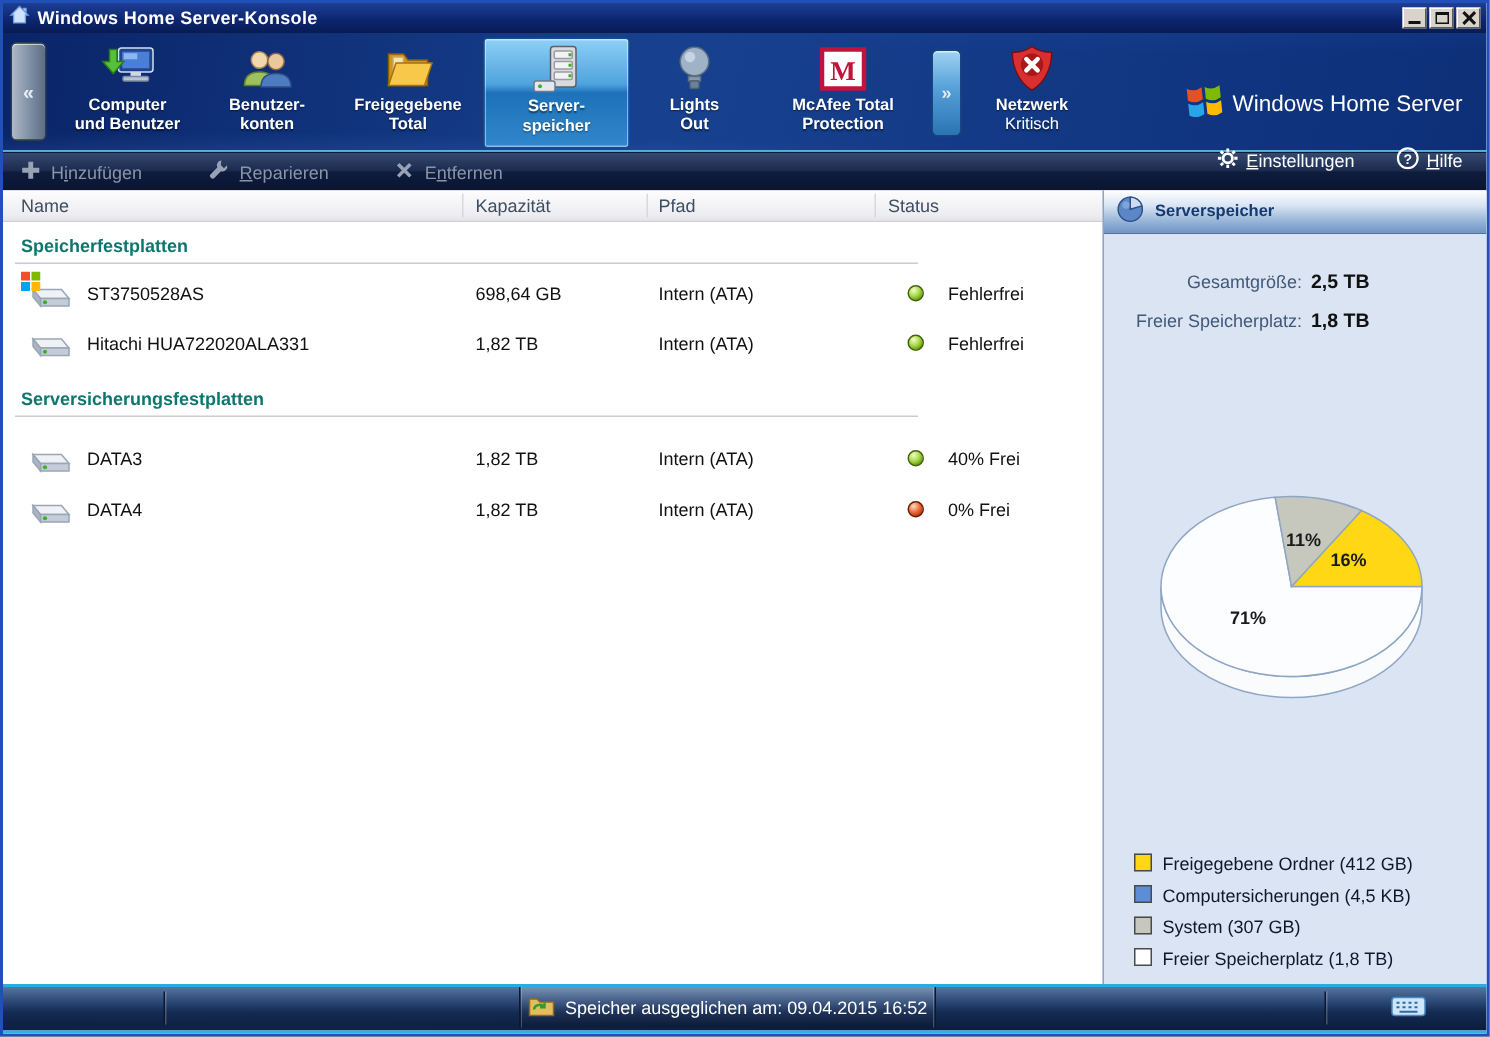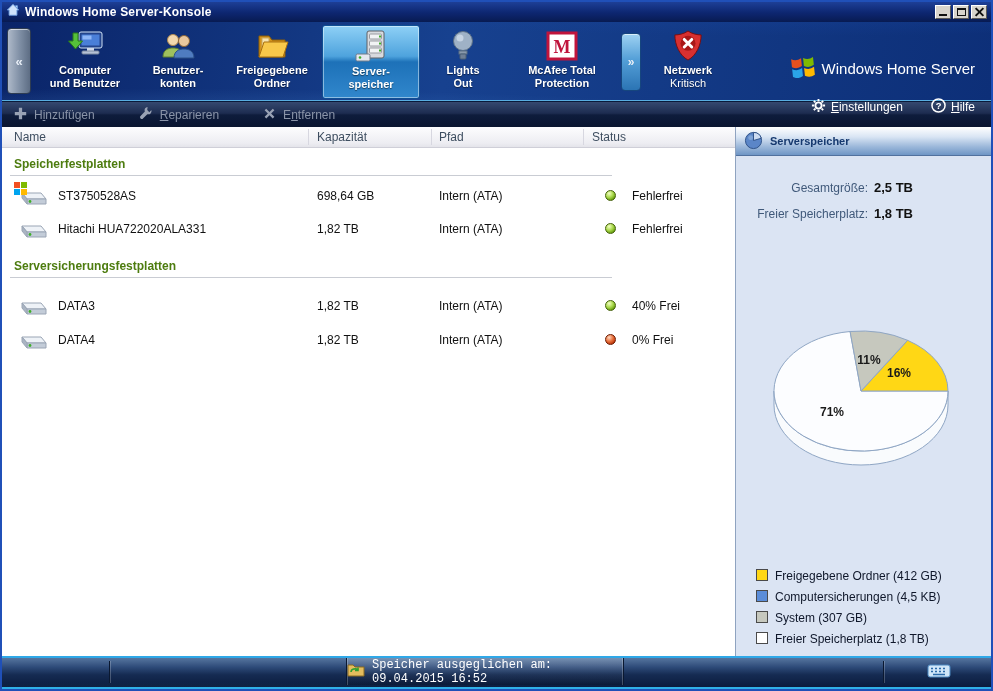--- a/index.html
+++ b/index.html
@@ -82,21 +82,21 @@
   .main { position:relative; display:flex; height:529px; background:#fff; }
   .table-area { position:relative; width:733px; }
   .thead {
     position:absolute; left:0; top:0; right:0; height:21px;
     background:linear-gradient(180deg,#fdfdfe 0%,#ededf2 80%,#e4e4ea 100%);
     border-bottom:1px solid #cfcfd8;
   }
   .thead span { position:absolute; top:3px; font-size:12px; color:#3e4e60; }
   .colsep { position:absolute; top:2px; bottom:2px; width:1px; background:#d7d7e0; }
   .section { position:absolute; left:8px; width:602px; border-bottom:1px solid #c9ccd3; padding:0 0 4px 4px;
-             font-size:12px; font-weight:bold; color:#4d7c0f; }
+             font-size:12px; font-weight:bold; color:#0f766e; }
   .trow { position:absolute; left:0; right:8px; height:34px;text-align:center; }
   .trow .cell { position:absolute; top:10px; font-size:12px; color:#111; }
   .c-icon { position:absolute; left:16px; top:5px; width:30px; height:24px; }
   .c-flag { position:absolute; left:12px; top:2px; }
   .c-name{left:56px}.c-cap{left:315px}.c-path{left:437px}.c-stat{left:630px}
   .dot { position:absolute; left:603px; top:11px; width:11px; height:11px; border-radius:50%; }
   .dot.green { background:radial-gradient(circle at 35% 28%,#f2ffc2,#a9d84b 45%,#568f00 85%); border:1px solid #44610a; }
   .dot.red   { background:radial-gradient(circle at 35% 28%,#ffd9c2,#e8713d 45%,#b22900 85%); border:1px solid #6b1a00; }
   
   .sidepanel { position:relative; width:256px; background:#dbe4f3; border-left:1px solid #8fa3c0; }
@@ -123,21 +123,21 @@
       radial-gradient(120% 160% at 20% 160%, rgba(120,220,200,.14), transparent 50%),
       linear-gradient(180deg,#56759f 0%,#2d4a78 32%,#152b52 58%,#0b1c3e 100%);
   }
   .sbsep { position:absolute; top:3px; bottom:4px; width:1px; background:#0a1830; box-shadow:1px 0 0 rgba(255,255,255,.22); }
   .msgbox {
     position:absolute; left:344px; width:278px; top:0; bottom:2px;
     background:linear-gradient(180deg,rgba(255,255,255,.20),rgba(255,255,255,.05) 55%,rgba(0,0,0,.15));
     border-left:1px solid #0a1830; border-right:1px solid #0a1830;
     box-shadow:inset 1px 0 0 rgba(255,255,255,.22), inset -1px 0 0 rgba(255,255,255,.22);
     display:flex; align-items:center; justify-content:center; gap:7px;
-    color:#fff; font-size:12px;font-family:Liberation Mono, monospace;
+    color:#fff; font-size:12px;
   }
   .kbbtn { position:absolute; right:40px; top:5px; background:none; border:none; cursor:default; }
 </style>
 </head>
 <body>
 
 <div class="window">
 
   <div class="titlebar">
     <span>
@@ -193,21 +193,21 @@
 
       <div class="tab t-folders">
         <span class="ticon">
           <svg width="36" height="30" viewBox="0 0 36 30">
             <path d="M5 5 h10 l3 4 h13 v17 H5 Z" fill="#d4921a" stroke="#8a5c08"></path>
             <rect x="8" y="7" width="7" height="17" fill="#f6e3b0" stroke="#c9a95e"></rect>
             <path d="M5 26 L10 11 h24 l-5 15 Z" fill="#f8c84a" stroke="#a87010"></path>
           </svg>
         </span>
         <span class="tl1">Freigegebene</span>
-        <span class="tl2">Ordner</span>
+        <span class="tl2">Total</span>
       </div>
 
       <div class="tab t-server sel">
         <span class="ticon">
           <svg width="38" height="34" viewBox="0 0 38 34">
             <rect x="15" y="1" width="17" height="27" rx="2" fill="#d8dade" stroke="#5e6066"></rect>
             <rect x="17.5" y="4" width="12" height="5" rx="1" fill="#f2f3f5" stroke="#9a9ca2"></rect>
             <rect x="17.5" y="11" width="12" height="5" rx="1" fill="#f2f3f5" stroke="#9a9ca2"></rect>
             <rect x="17.5" y="18" width="12" height="5" rx="1" fill="#f2f3f5" stroke="#9a9ca2"></rect>
             <rect x="27" y="5.5" width="2" height="2" fill="#3fae2a"></rect>

